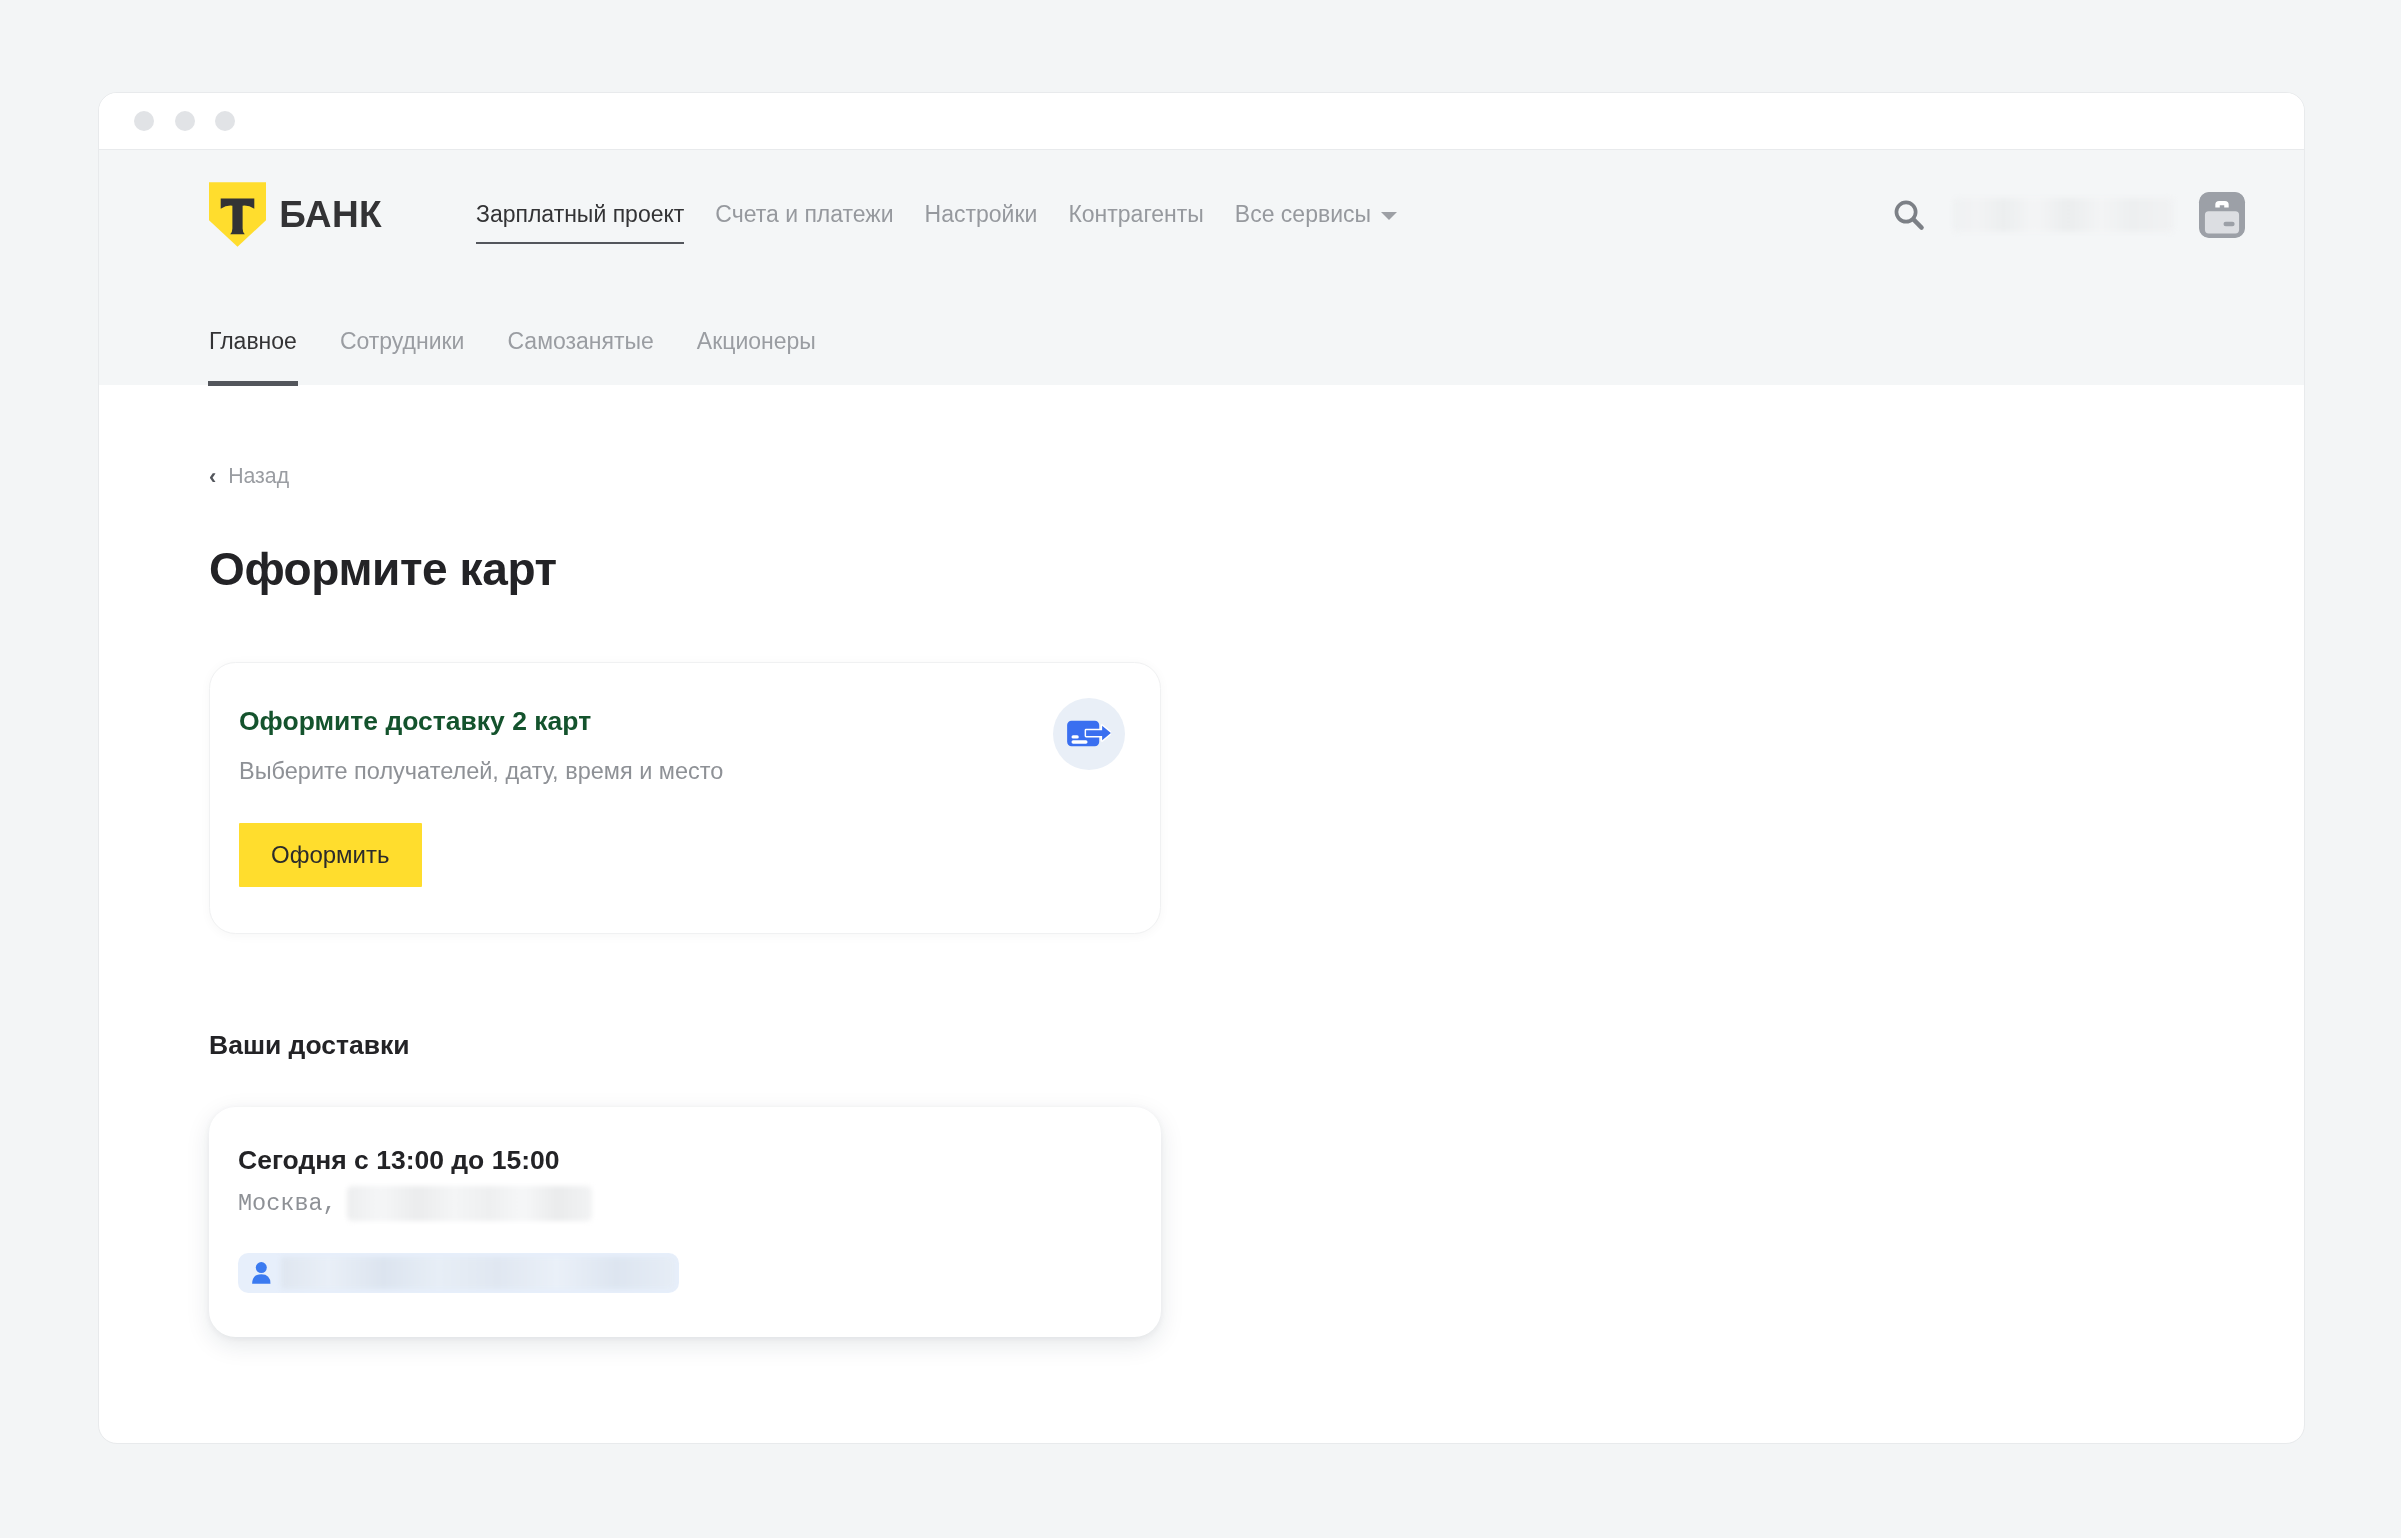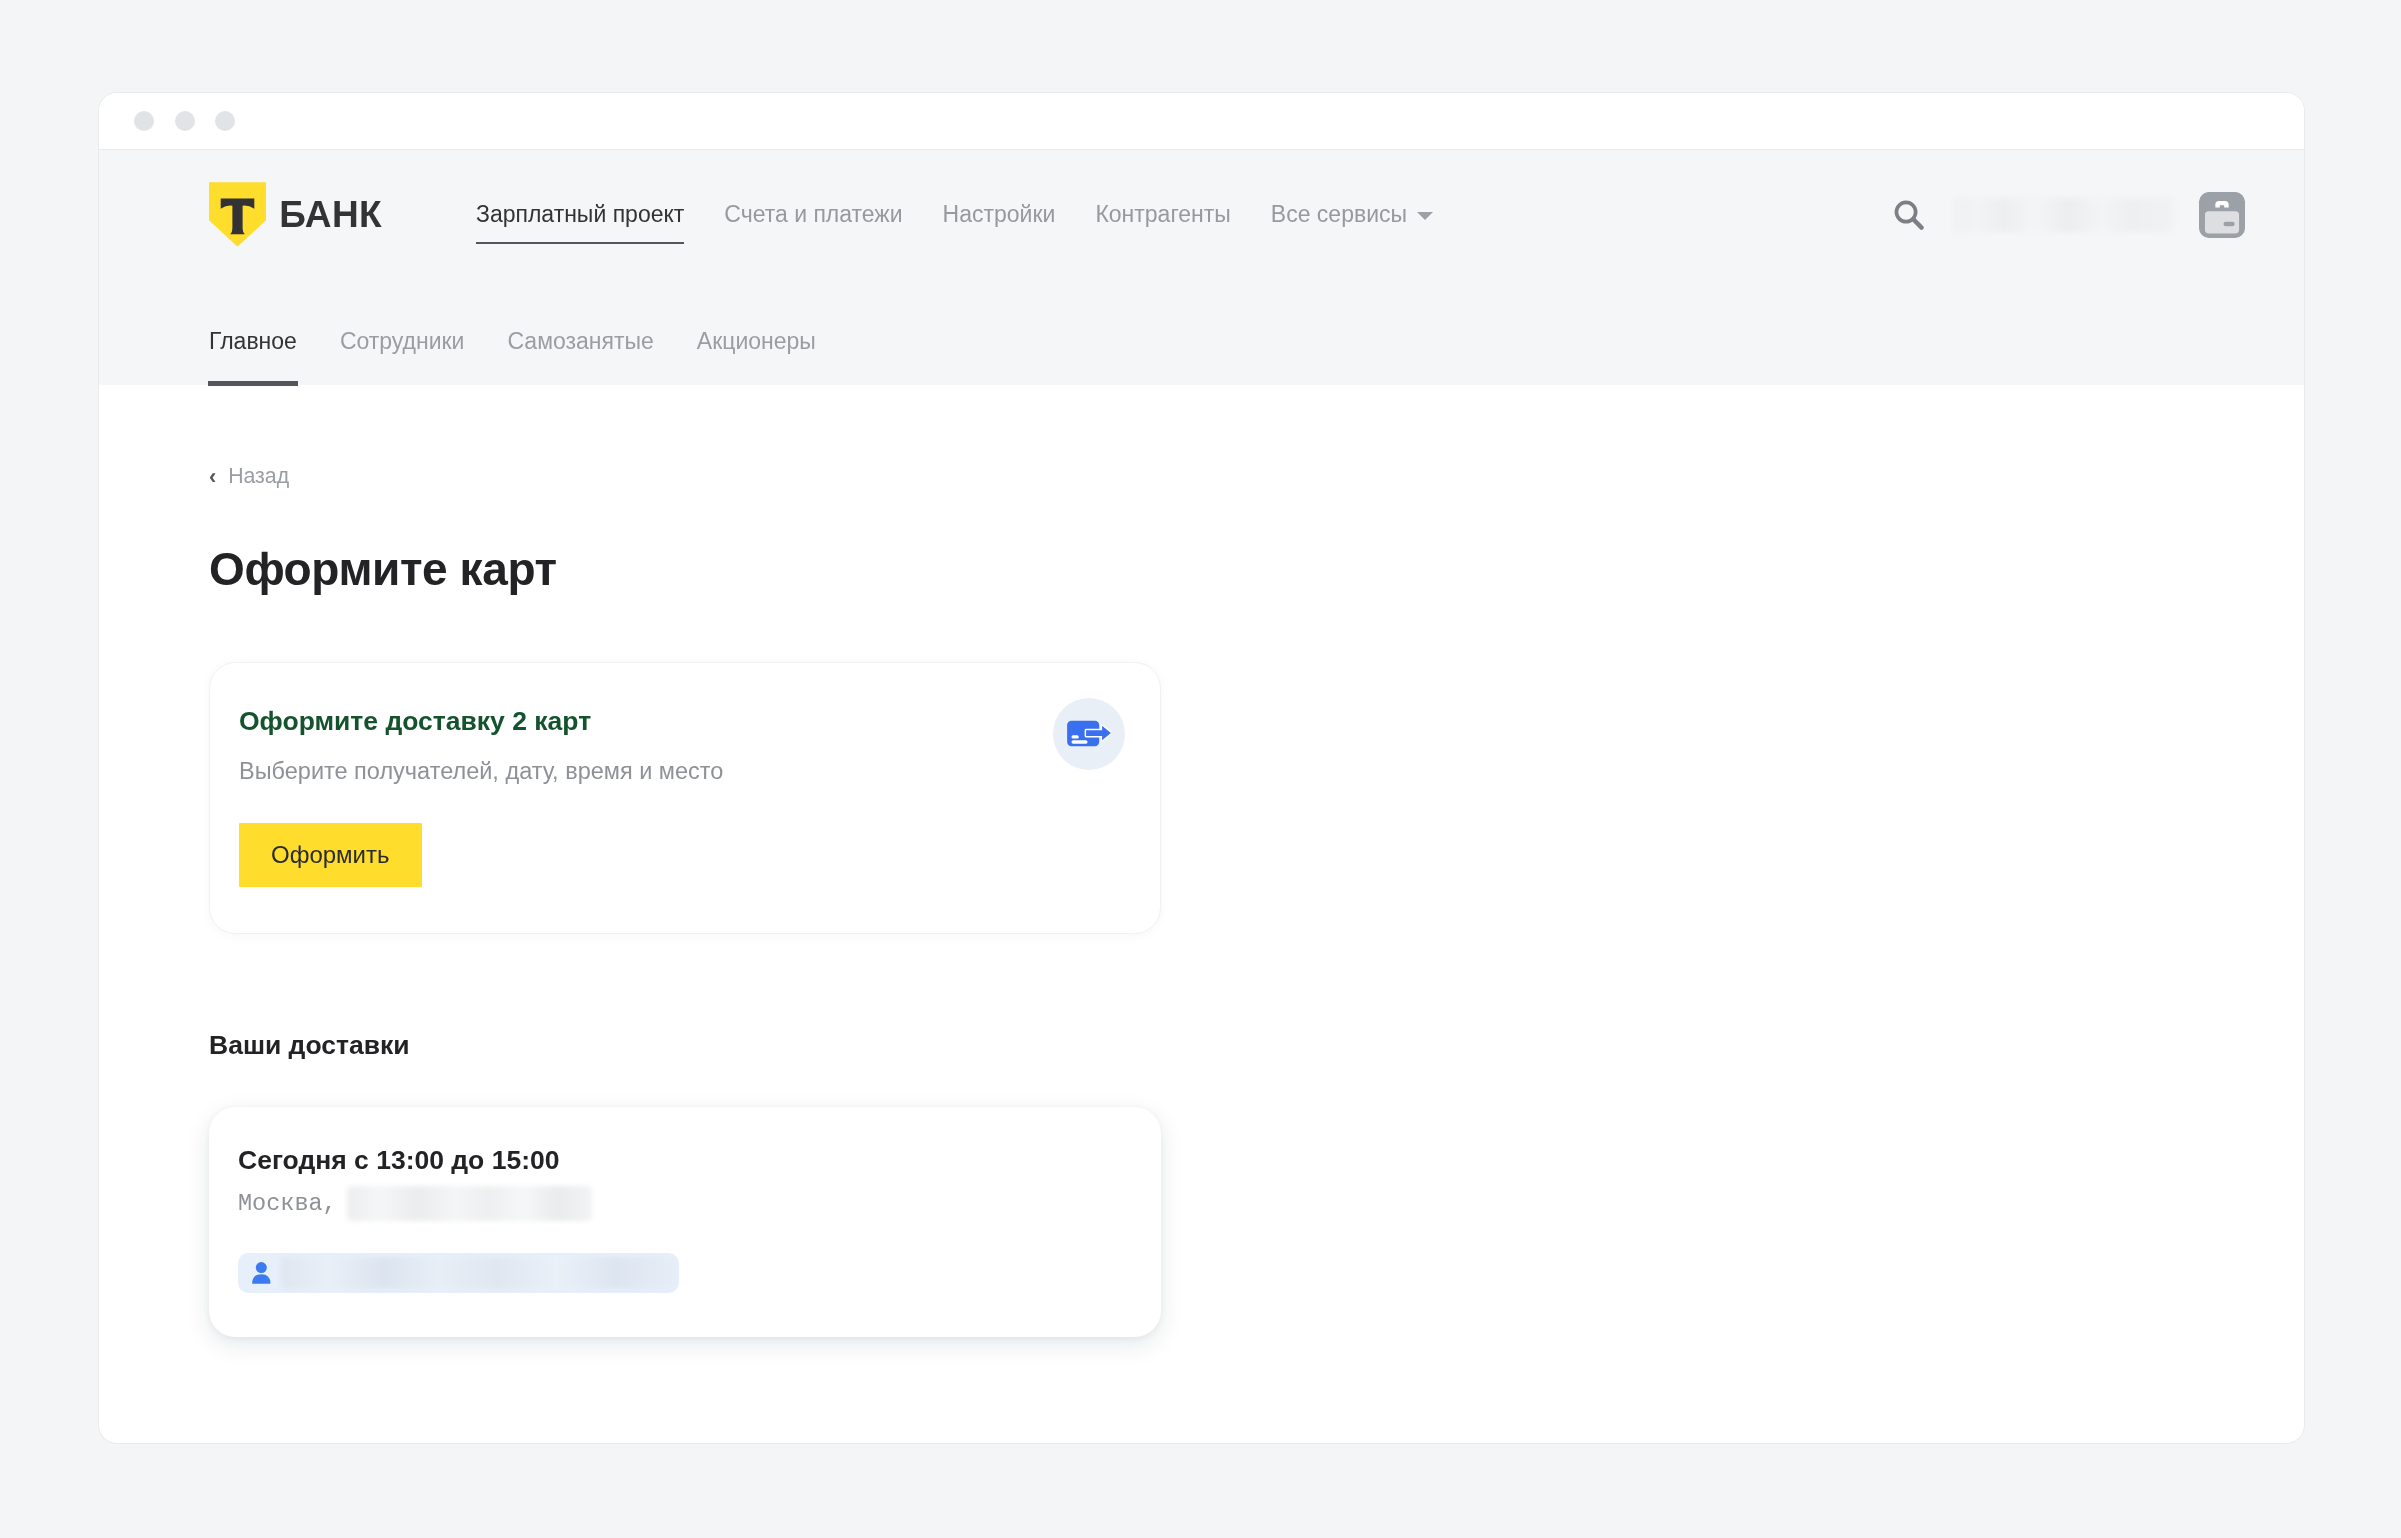--- a/index.html
+++ b/index.html
@@ -79,21 +79,21 @@
     font-size: 37px;
     font-weight: 700;
     letter-spacing: 0.4px;
     color: #333335;
   }
 
   
   .main-nav {
     display: flex;
     align-items: center;
-    gap: 40px;
+    gap: 31px;
     margin-left: 94px;
     height: 100%;
   }
   .nav-item {
     position: relative;
     font-size: 23px;
     color: #96999E;
     white-space: nowrap;
     padding: 38px 0;
     cursor: pointer;

